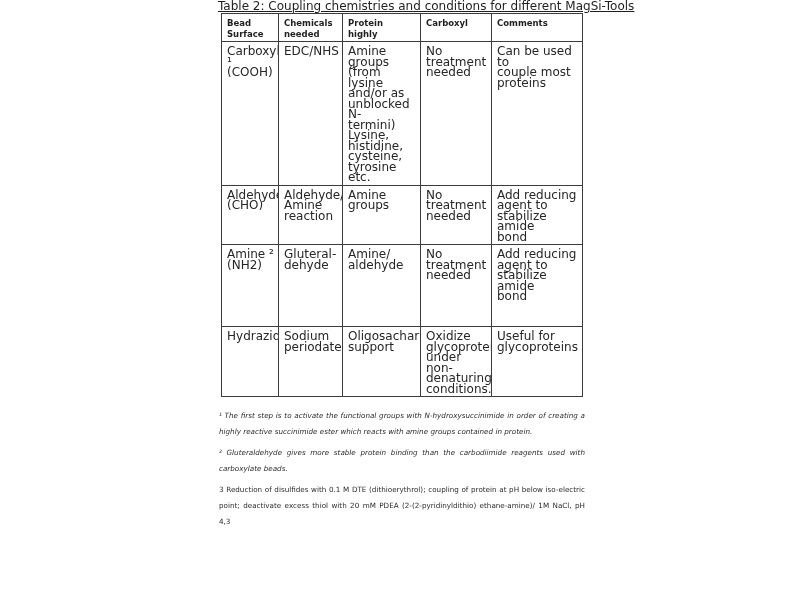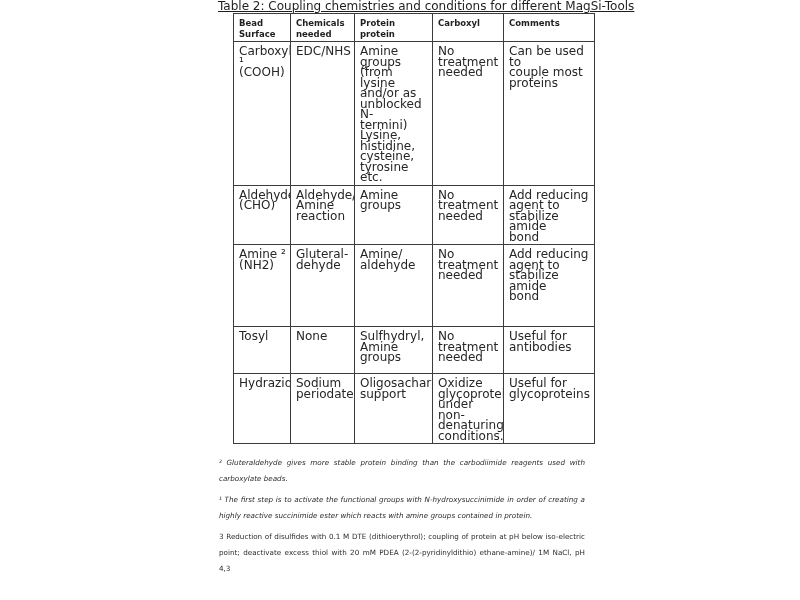--- a/index.html
+++ b/index.html
@@ -22,21 +22,21 @@
     font-size: 12px;
     line-height: 11px;
     text-decoration: underline;
     white-space: nowrap;
     color: #1f1f1f;
     margin: 0 0 1px 0;
   }
   table.data-table {
     border-collapse: collapse;
     table-layout: fixed;
-    margin-left: 15px;
+    margin-left: 3px;
     width: 361px;
   }
   table.data-table th,
   table.data-table td {
     border: 1px solid #3c3c3c;
     vertical-align: top;
     text-align: left;
     padding: 4px 4px 2px 5px;
     font-size: 12px;
     line-height: 10.5px;
@@ -87,21 +87,21 @@
       <col style="width:71px">
       <col style="width:91px">
     </colgroup>
     <thead>
       <tr>
         <th>Bead
 Surface</th>
         <th>Chemicals
 needed</th>
         <th>Protein
-protein</th>
+highly</th>
         <th>Carboxyl</th>
         <th>Comments</th>
       </tr>
     </thead>
     <tbody>
       <tr>
         <td>Carboxyl ¹
 (COOH)</td>
         <td>EDC/NHS</td>
         <td>Amine groups
@@ -140,45 +140,35 @@
         <td>Amine/
 aldehyde</td>
         <td>No treatment
 needed</td>
         <td>Add reducing
 agent to
 stabilize amide
 bond</td>
       </tr>
       <tr>
-        <td>Tosyl</td>
-        <td>None</td>
-        <td>Sulfhydryl,
-Amine groups</td>
-        <td>No treatment
-needed</td>
-        <td>Useful for
-antibodies</td>
-      </tr>
-      <tr>
         <td>Hydrazide</td>
         <td>Sodium
 periodate</td>
         <td>Oligosacharide
 support</td>
         <td>Oxidize
 glycoprotein
 under non-
 denaturing
 conditions.</td>
         <td>Useful for
 glycoproteins</td>
       </tr>
     </tbody>
   </table>
 
   <div class="footnotes">
+    <p class="fn italic">¹ The first step is to activate the functional groups with N-hydroxysuccinimide in order of  creating a highly reactive succinimide ester which reacts with amine groups contained in protein.</p>
     <p class="fn italic">² Gluteraldehyde gives more stable protein binding than the carbodiimide reagents used with carboxylate beads.</p>
-    <p class="fn italic">¹ The first step is to activate the functional groups with N-hydroxysuccinimide in order of  creating a highly reactive succinimide ester which reacts with amine groups contained in protein.</p>
     <p class="fn last">3 Reduction of disulfides with 0.1 M DTE (dithioerythrol); coupling of protein at pH below iso-electric point; deactivate excess thiol with 20 mM PDEA (2-(2-pyridinyldithio) ethane-amine)/ 1M NaCl, pH 4,3</p>
   </div>
 
 </div>
 
 </body></html>

